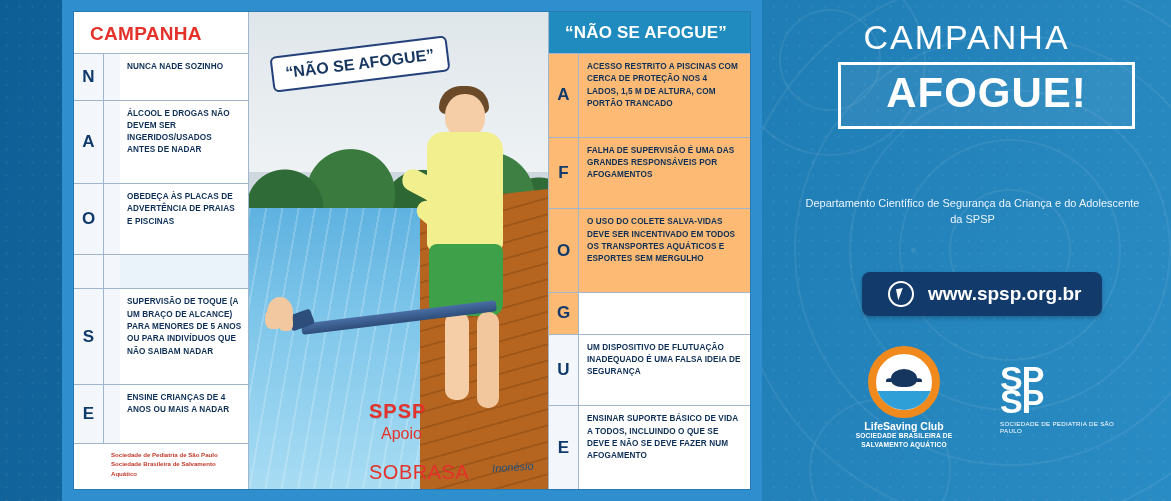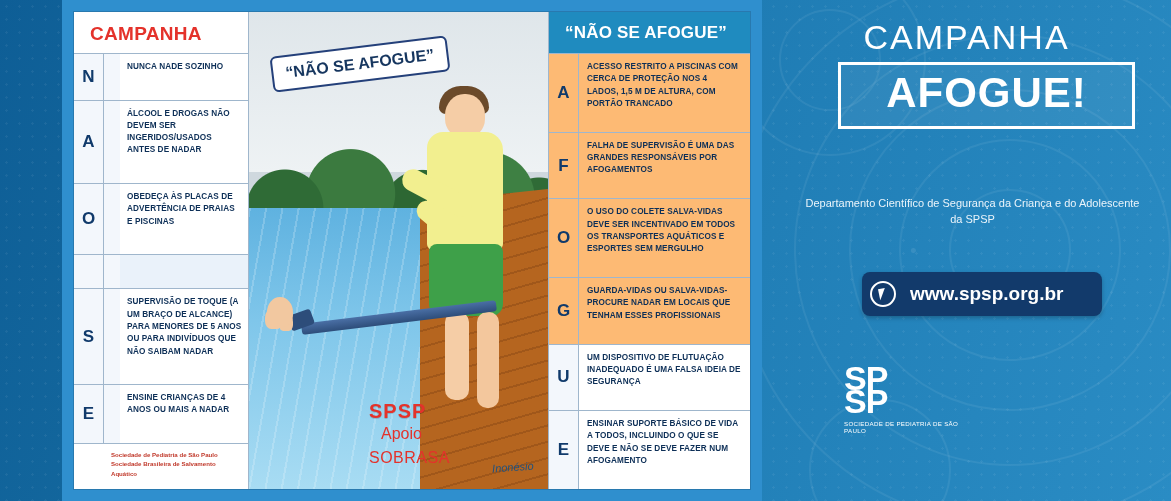--- a/index.html
+++ b/index.html
@@ -215,22 +215,22 @@
   .spsp-sig {
     position: absolute; left: 120px; bottom: 66px;
     color: #e4322b; font-size: 20px; font-weight: bold; letter-spacing: 1px;
     text-shadow: 0 1px 0 rgba(0,0,0,.15);
   }
   .apoio {
     position: absolute; left: 132px; bottom: 46px;
     color: #e4322b; font-size: 16px;
   }
   .sobrasa {
-    position: absolute; left: 120px; bottom: 22px;
-    color: #e4322b; font-size: 16px; letter-spacing: .5px;
+    position: absolute; left: 120px; bottom: 5px;
+    color: #e4322b; font-size: 20px; letter-spacing: .5px;
   }
   .artist {
     position: absolute; right: 14px; bottom: 16px;
     color: #23527c; font-size: 11px; font-style: italic;
     transform: rotate(-4deg);
   }
 
   
   .col-right {
     flex: 1;
@@ -303,21 +303,21 @@
     line-height: 1.42;
     color: #eaf4fb;
     margin-top: 16px;
   }
   .rp-url {
     position: absolute; left: 100px; top: 272px;
     width: 240px; height: 44px;
     background: #123a6b;
     border-radius: 8px;
     display: flex; align-items: center;
-    padding-left: 8px;
+    padding-left: 26px;
     box-shadow: 0 2px 4px rgba(0,0,0,.25);
   }
   .rp-url .urltext {
     color: #ffffff; font-weight: bold; font-size: 19px; margin-left: 14px;
   }
   .cursor-badge {
     position: relative; width: 26px; height: 26px;
     border: 2.6px solid #ffffff; border-radius: 50%;
     flex: 0 0 26px;
   }
@@ -462,21 +462,20 @@
       <div class="rrow tint">
         <div class="rletter">F</div>
         <div class="rtext">Falha de supervisão é uma das grandes responsáveis por afogamentos</div>
       </div>
       <div class="rrow tint">
         <div class="rletter">O</div>
         <div class="rtext">O uso do colete salva-vidas deve ser incentivado em todos os transportes aquáticos e esportes sem mergulho</div>
       </div>
       <div class="rrow tint">
         <div class="rletter">G</div>
-        <div class="rtext">Guarda-vidas ou salva-vidas- procure nadar em locais que tenham esses profissionais</div>
       </div>
       <div class="rrow">
         <div class="rletter">U</div>
         <div class="rtext">Um dispositivo de flutuação inadequado é uma falsa ideia de segurança</div>
       </div>
       <div class="rrow">
         <div class="rletter">E</div>
         <div class="rtext">Ensinar suporte básico de vida a todos, incluindo o que se deve e não se deve fazer num afogamento</div>
       </div>
     </div>
@@ -493,20 +492,27 @@
   </div>
 
   <div class="rp-sub">Departamento Científico de Segurança da Criança e do Adolescente da SPSP</div>
 
   <div class="rp-url">
     <span class="cursor-badge"></span>
     <span class="urltext">www.spsp.org.br</span>
   </div>
 
   <div class="logos">
+    <div class="logo-ls">
+      <div class="ring">
+        <span class="crab"></span>
+      </div>
+      <div class="nm">LifeSaving Club</div>
+      <div class="nm2">SOCIEDADE BRASILEIRA DE SALVAMENTO AQUÁTICO</div>
+    </div>
 
     <div class="logo-spsp">
       <div class="mark">SP</div>
       <div class="mark" style="margin-top:-10px;">SP</div>
       <div class="cap">SOCIEDADE DE PEDIATRIA DE SÃO PAULO</div>
     </div>
   </div>
 
 </div>
 

